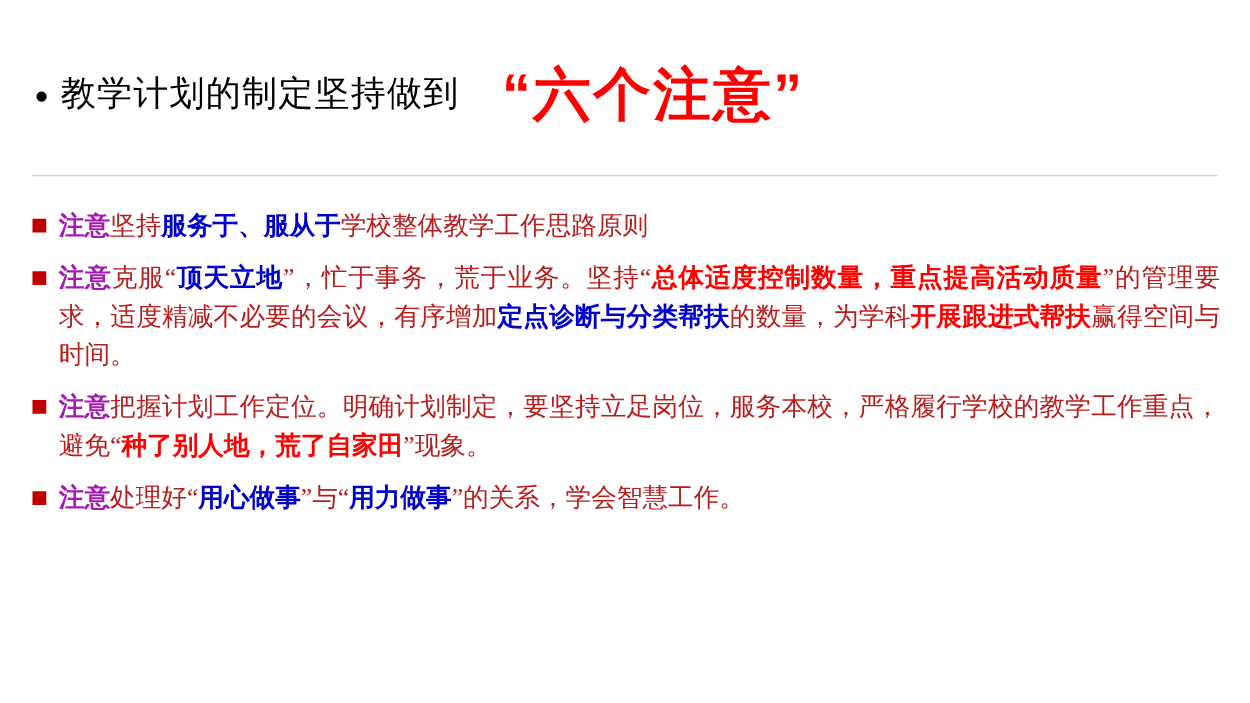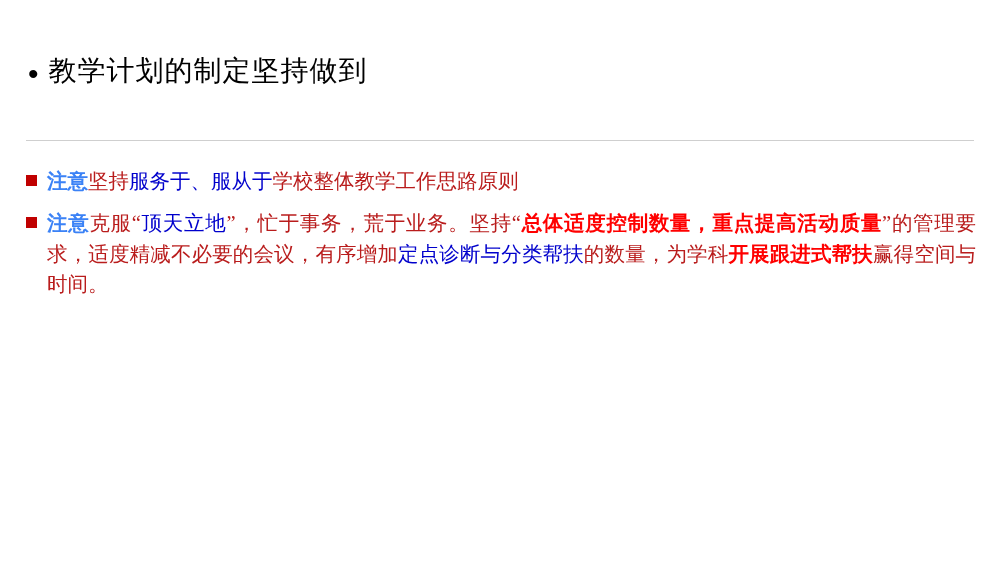--- a/index.html
+++ b/index.html
@@ -82,50 +82,59 @@
   }
   .para {
     flex: 1 1 auto;
     font-size: 20.5px;
     line-height: 1.5;
     color: #000000;
     font-family: "Liberation Serif", serif;
     text-align: justify;
   }
   .kw {            
-    color: #3b82f6;
+    color: #a21caf;
     font-weight: bold;
   }
   .blue {          
     color: #0000cc;
-    font-weight: normal;
+    font-weight: bold;
   }
   .red {           
     color: #ff0000;
     font-weight: bold;
     font-family: Liberation Serif, serif;
   }
   .plain { color: #b91c1c; }
 </style>
 </head>
 <body>
 
 <div class="slide">
 
   <div class="title-row">
     <span class="title-bullet">•</span>
     <span class="title-text">教学计划的制定坚持做到</span>
+    <span class="title-emph">“六个注意”</span>
   </div>
 
   <div class="title-rule"></div>
 
   <div class="body" id="content-list">
       <div class="item">
         <span class="sq"></span>
         <div class="para"><span class="kw">注意</span><span class="plain">坚持</span><span class="blue">服务于、服从于</span><span class="plain">学校整体教学工作思路原则</span></div>
       </div>
       <div class="item">
         <span class="sq"></span>
         <div class="para"><span class="kw">注意</span><span class="plain">克服“</span><span class="blue">顶天立地</span><span class="plain">”，忙于事务，荒于业务。坚持“</span><span class="red">总体适度控制数量，重点提高活动质量</span><span class="plain">”的管理要求，适度精减不必要的会议，有序增加</span><span class="blue">定点诊断与分类帮扶</span><span class="plain">的数量，为学科</span><span class="red">开展跟进式帮扶</span><span class="plain">赢得空间与时间。</span></div>
       </div>
+      <div class="item">
+        <span class="sq"></span>
+        <div class="para"><span class="kw">注意</span><span class="plain">把握计划工作定位。明确计划制定，要坚持立足岗位，服务本校，严格履行学校的教学工作重点，避免“</span><span class="red">种了别人地，荒了自家田</span><span class="plain">”现象。</span></div>
+      </div>
+      <div class="item">
+        <span class="sq"></span>
+        <div class="para"><span class="kw">注意</span><span class="plain">处理好“</span><span class="blue">用心做事</span><span class="plain">”与“</span><span class="blue">用力做事</span><span class="plain">”的关系，学会智慧工作。</span></div>
+      </div>
     </div>
 
 </div>
 
 </body></html>

